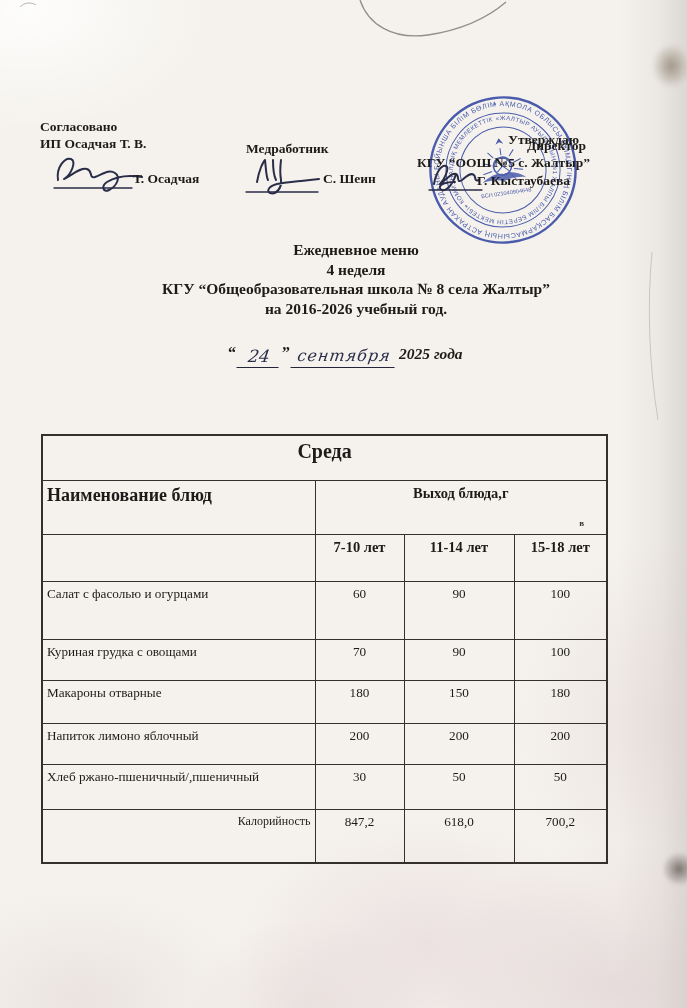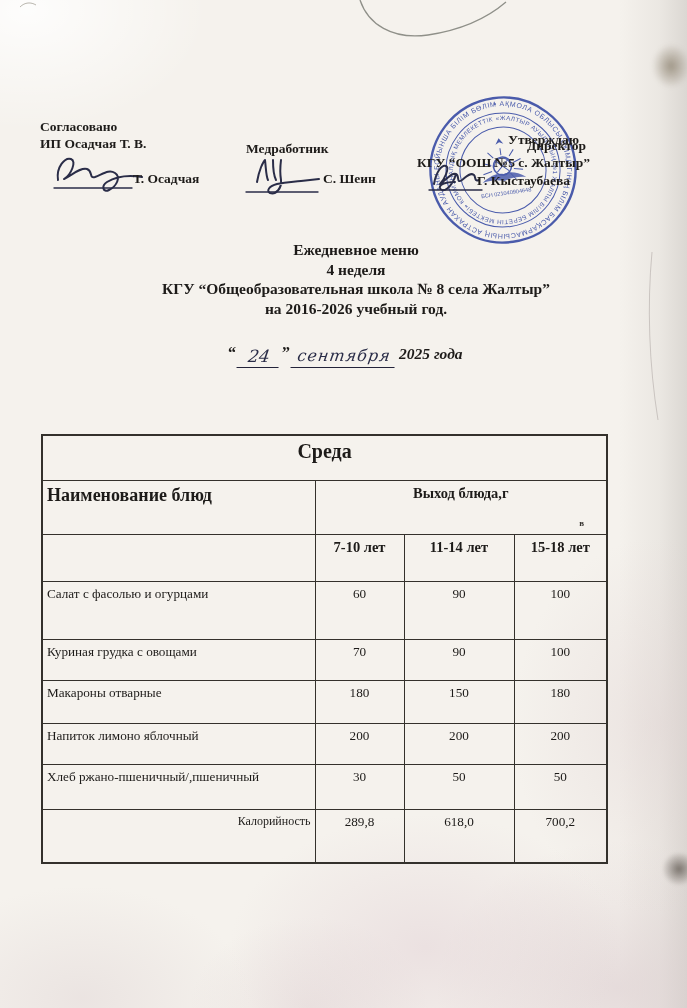--- a/index.html
+++ b/index.html
@@ -202,20 +202,20 @@
         <td class="val">200</td>
       </tr>
       <tr class="r5">
         <td class="dish">Хлеб ржано-пшеничный/,пшеничный</td>
         <td class="val">30</td>
         <td class="val">50</td>
         <td class="val">50</td>
       </tr>
       <tr class="rt">
         <td class="dish">Калорийность</td>
-        <td class="val">289,8</td>
+        <td class="val">847,2</td>
         <td class="val">618,0</td>
         <td class="val">700,2</td>
       </tr>
     </tbody>
   </table>
 
 </div>
 
 </body></html>

